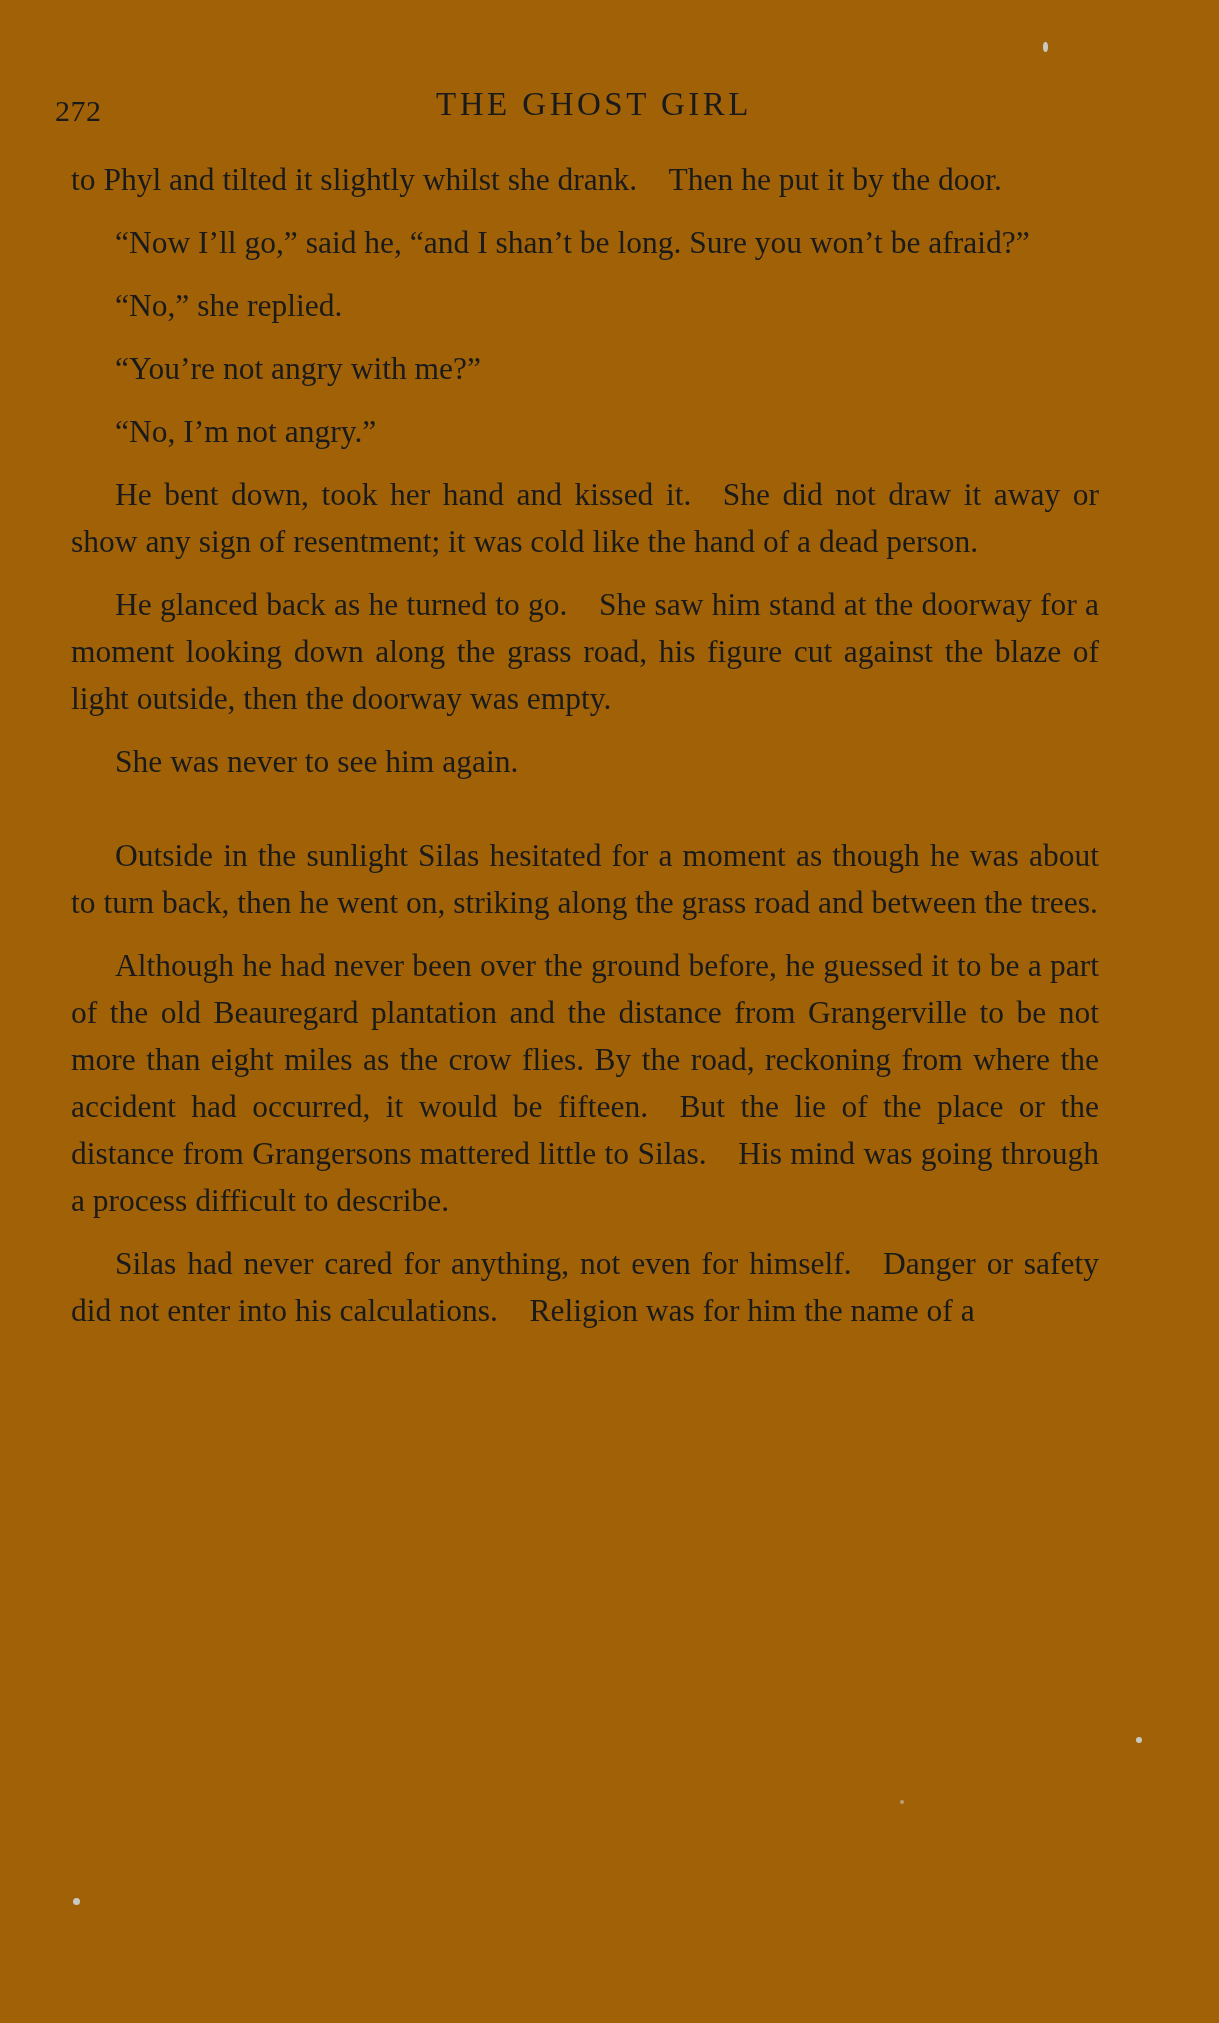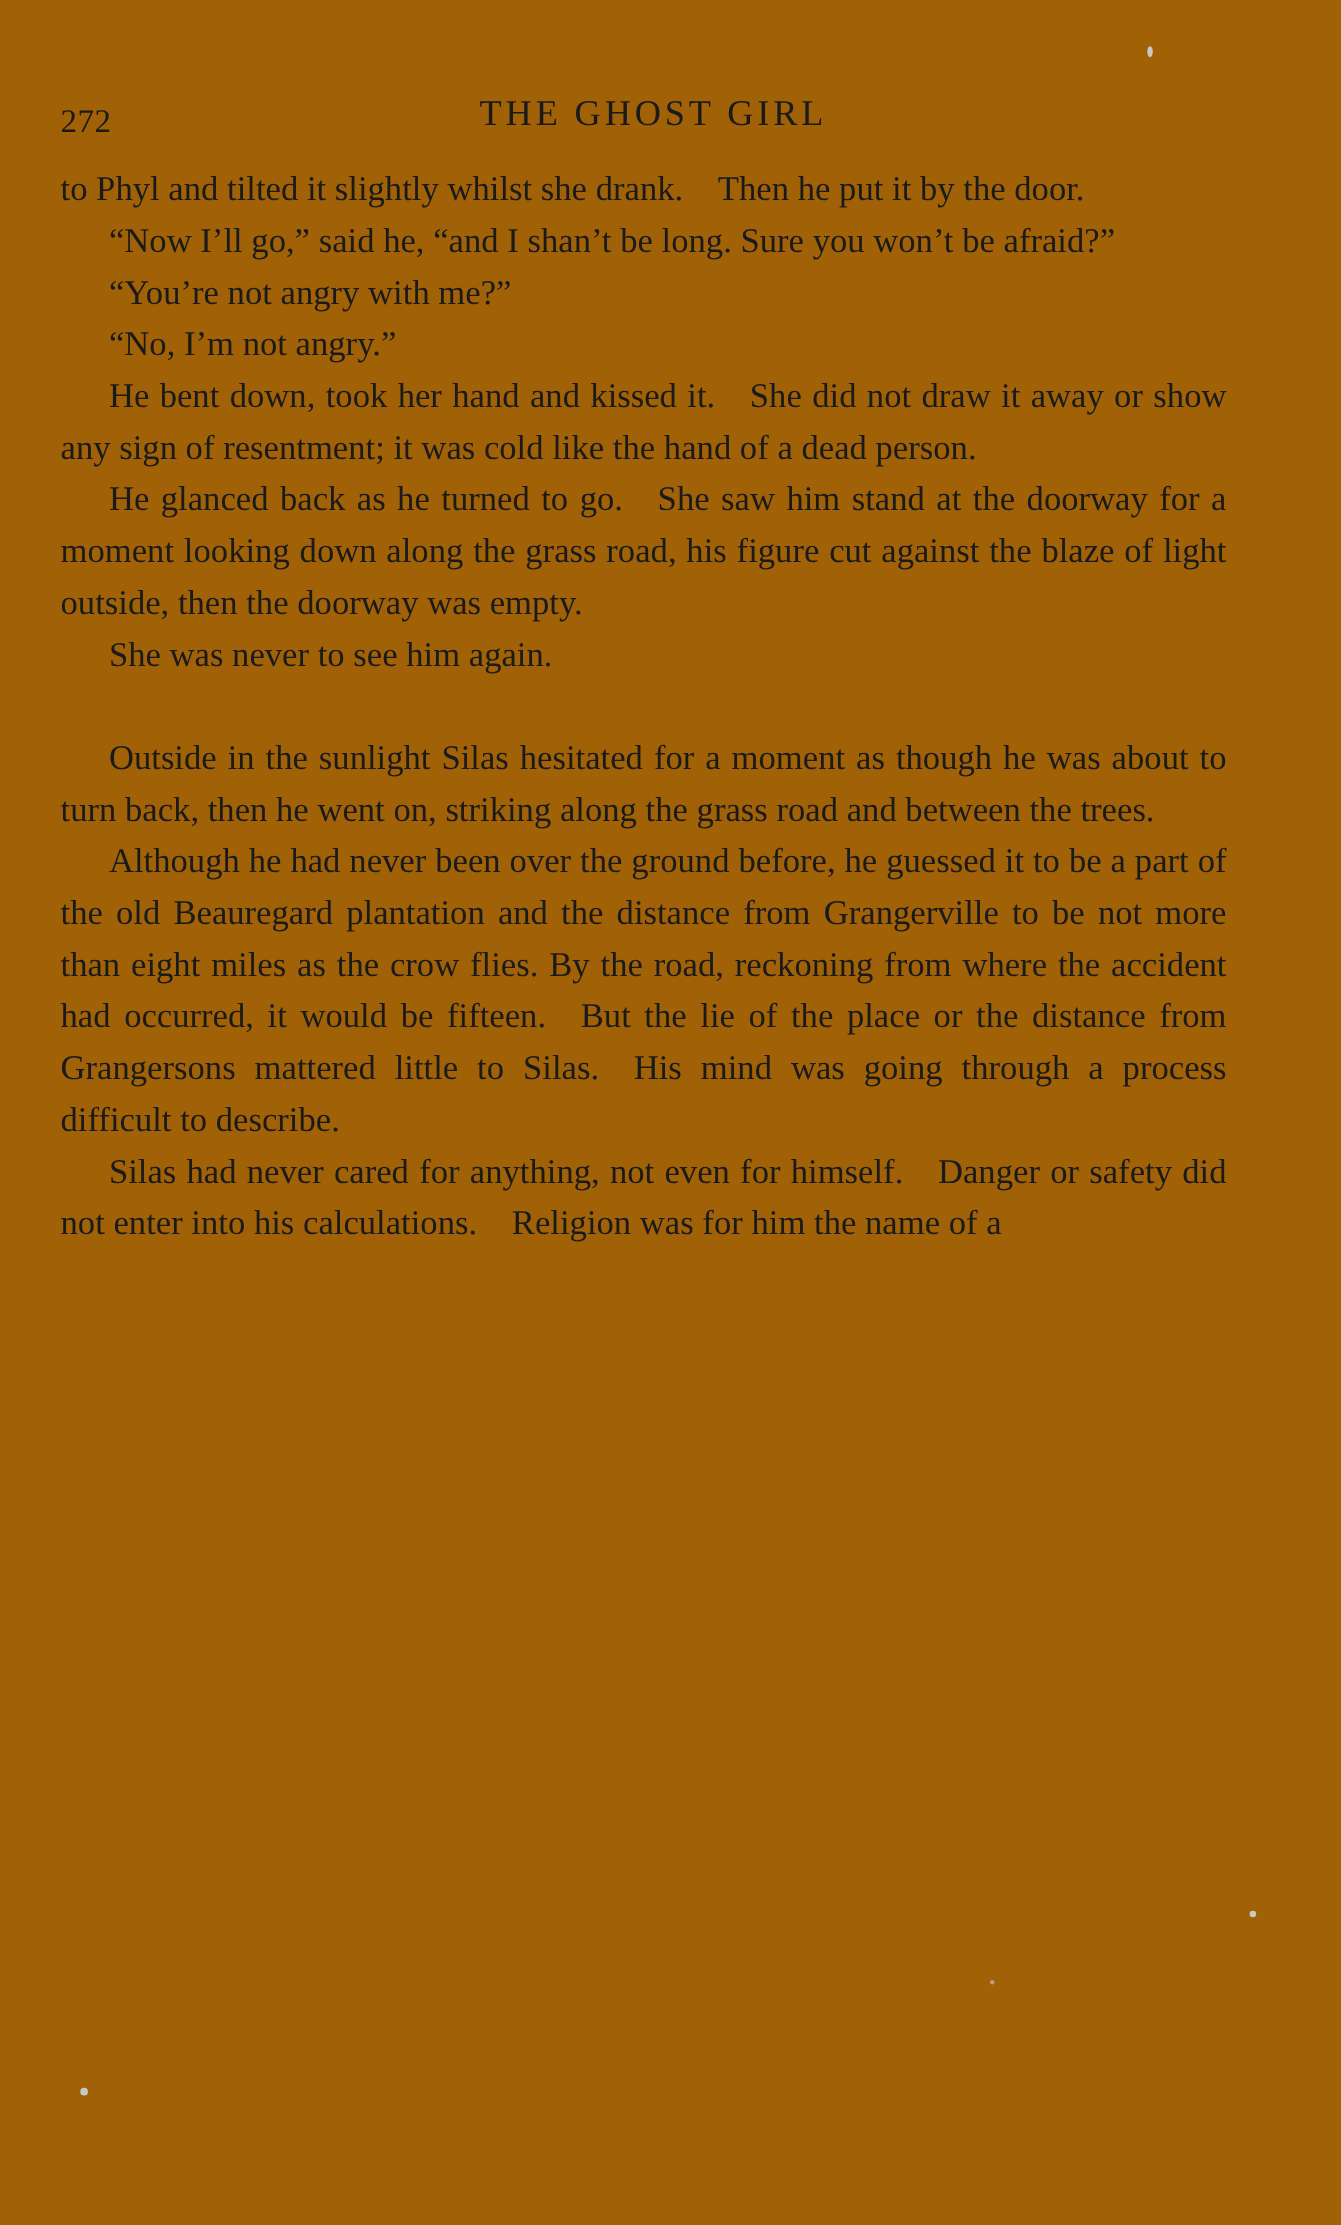--- a/index.html
+++ b/index.html
@@ -54,21 +54,21 @@
     padding-left: 18px;
   }
   .body-text {
     font-size: 31.5px;
     line-height: 47px;
     text-align: justify;
     text-justify: inter-word;
     hyphens: manual;
   }
   .body-text p {
-    margin: 0;
+    margin: 16px;
     text-indent: 0;
   }
   .body-text p.indent {
     text-indent: 44px;
   }
   .body-text p.gap {
     margin-top: 47px;
   }
   
   .speck {
@@ -94,20 +94,21 @@
   <div class="page-inner">
 
     <div class="running-head">
       <div class="folio">272</div>
       <div class="head-title">THE GHOST GIRL</div>
     </div>
 
     <div class="body-text">
       <p>to Phyl and tilted it slightly whilst she drank. Then he put it by the door.</p>
       <p class="indent">“Now I’ll go,” said he, “and I shan’t be long. Sure you won’t be afraid?”</p>
+      <p class="indent">“No,” she replied.</p>
       <p class="indent">“You’re not angry with me?”</p>
       <p class="indent">“No, I’m not angry.”</p>
       <p class="indent">He bent down, took her hand and kissed it. She did not draw it away or show any sign of resentment; it was cold like the hand of a dead person.</p>
       <p class="indent">He glanced back as he turned to go. She saw him stand at the doorway for a moment looking down along the grass road, his figure cut against the blaze of light outside, then the doorway was empty.</p>
       <p class="indent">She was never to see him again.</p>
       <p class="indent gap">Outside in the sunlight Silas hesitated for a moment as though he was about to turn back, then he went on, striking along the grass road and between the trees.</p>
       <p class="indent">Although he had never been over the ground before, he guessed it to be a part of the old Beauregard plantation and the distance from Grangerville to be not more than eight miles as the crow flies. By the road, reckoning from where the accident had occurred, it would be fifteen. But the lie of the place or the distance from Grangersons mattered little to Silas. His mind was going through a process difficult to describe.</p>
       <p class="indent">Silas had never cared for anything, not even for himself. Danger or safety did not enter into his calculations. Religion was for him the name of a</p>
     </div>
 

